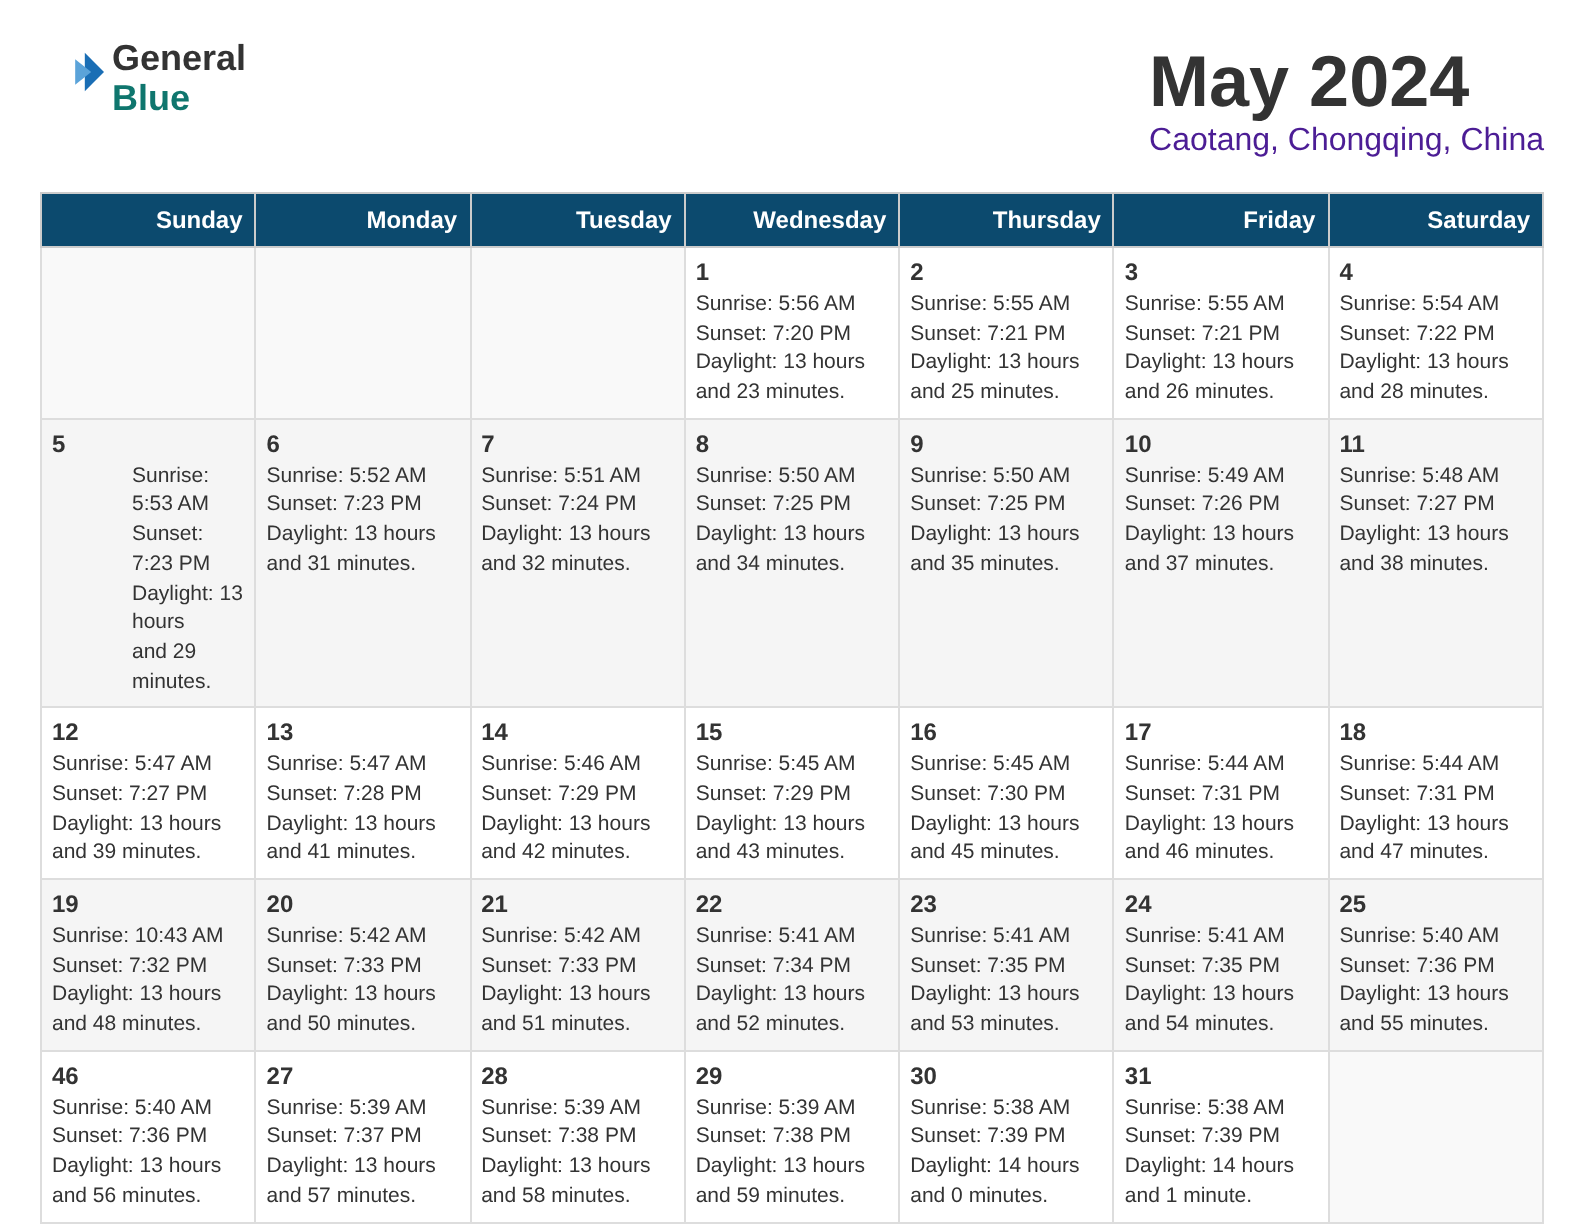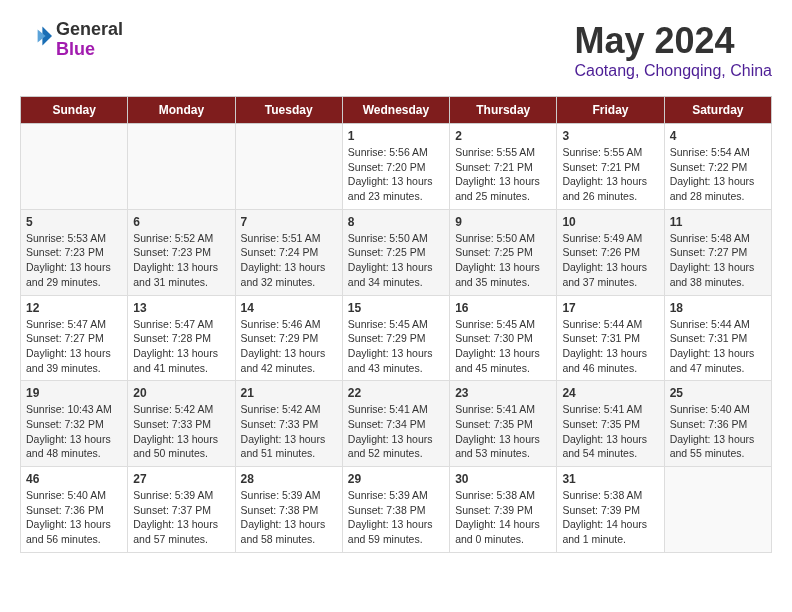--- a/index.html
+++ b/index.html
@@ -20,21 +20,21 @@
       display: flex;
       align-items: flex-start;
       gap: 4px;
     }
     .logo-text {
       font-size: 18px;
       font-weight: bold;
       color: #333;
       line-height: 1.1;
     }
-    .logo-blue { color: #a21caf; }
+    .logo-blue { color: #0f766e; }
     .logo-icon {
       width: 32px;
       height: 32px;
     }
     .title-block {
       text-align: left;
     }
     .title-month {
       font-size: 36px;
       font-weight: bold;
@@ -43,23 +43,23 @@
     .title-location {
       font-size: 16px;
       color: #4c1d95;
     }
     table {
       width: 100%;
       border-collapse: collapse;
       font-size: 11px;
     }
     thead tr th {
-      background-color: #7f1d1d;
+      background-color: #0c4a6e;
       color: #fff;
-      text-align: center;
+      text-align: right;
       padding: 6px 6px;
       font-size: 12px;
       font-weight: bold;
       border: 1px solid #ccc;
     }
     tbody tr td {
       vertical-align: top;
       padding: 5px 5px;
       border: 1px solid #ddd;
       width: calc(100% / 7);
@@ -146,21 +146,21 @@
           <span class="day-num">4</span>
           <div class="day-info" style="white-space: pre-line;">Sunrise: 5:54 AM
 Sunset: 7:22 PM
 Daylight: 13 hours
 and 28 minutes.</div>
         </td>
       </tr>
       <tr>
         <td>
           <span class="day-num">5</span>
-          <div class="day-info" style="white-space: pre-line;">Sunrise: 5:53 AM
+          <div class="day-info" style="white-space: pre-line; margin-left: 40px;">Sunrise: 5:53 AM
 Sunset: 7:23 PM
 Daylight: 13 hours
 and 29 minutes.</div>
         </td>
         <td>
           <span class="day-num">6</span>
           <div class="day-info" style="white-space: pre-line;">Sunrise: 5:52 AM
 Sunset: 7:23 PM
 Daylight: 13 hours
 and 31 minutes.</div>

